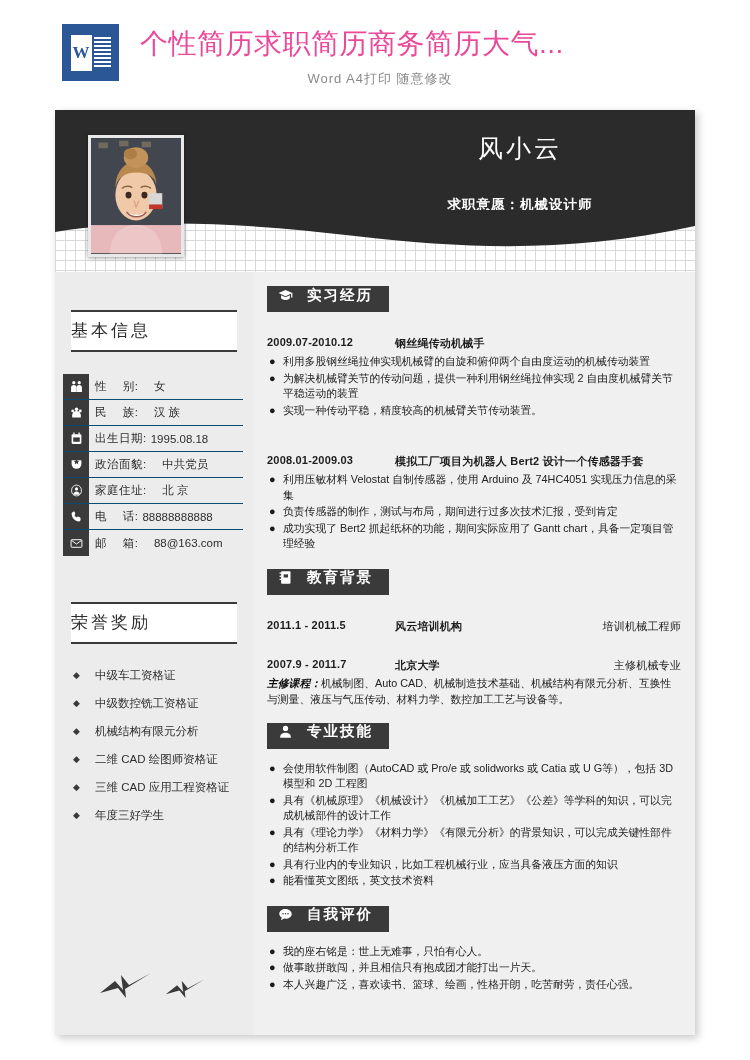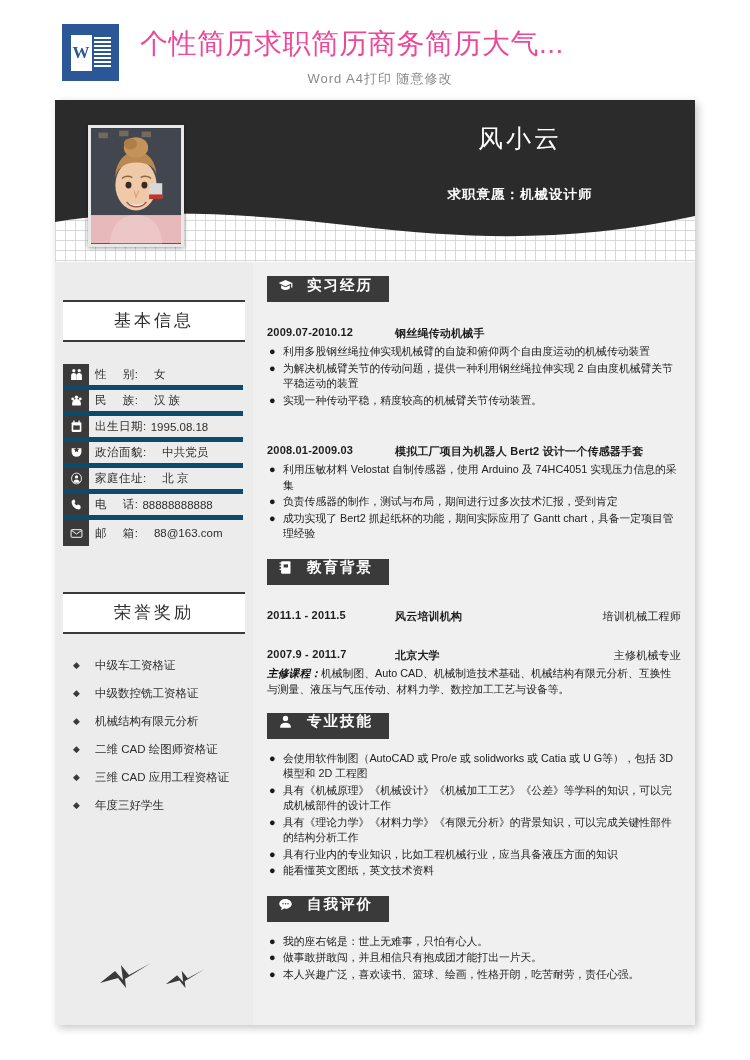--- a/index.html
+++ b/index.html
@@ -41,21 +41,21 @@
     white-space: nowrap; overflow: hidden;
   }
   .preview-sub {
     position: absolute; left: 140px; top: 70px; width: 480px;
     text-align: center;
     font-size: 13px; color: #8a8a8a; letter-spacing: 1px;
   }
 
   
   .page {
-    position: absolute; left: 55px; top: 100px;
+    position: absolute; left: 55px; top: 110px;
     width: 640px; height: 925px;
     background: #4c1d95;
     box-shadow: 3px 3px 8px rgba(0,0,0,0.22);
     overflow: hidden;
   }
 
   
   .hero {
     position: absolute; left: 0; top: 0; width: 640px; height: 112px;
     background: #2b2b2b;
@@ -107,41 +107,40 @@
     position: absolute; left: 0; top: 0; width: 198px; height: 763px;
     background: #ececec;
   }
   .main {
     position: absolute; left: 198px; top: 0; width: 442px; height: 763px;
     background: #f0f0f0;
   }
 
   
   .side-head {
-    margin: 0 8px; background: #ffffff;
+    margin: 0 16px; background: #ffffff;
     border-top: 2px solid #3a3a3a; border-bottom: 2px solid #3a3a3a;
-    text-align: center;
     font-size: 17px; color: #2e2e2e; letter-spacing: 3px;
     padding: 7px 0 8px;
   }
   .side-head.first { margin-top: 38px; }
   .side-head.second { margin-top: 46px; }
 
   
   .info-list {
     position: relative; margin: 22px 10px 0 8px;
   }
   .info-iconcol {
     position: absolute; left: 0; top: 0; width: 26px; height: 100%;
     background: #3a3a3a;
   }
   .info-row {
     position: relative; height: 26px;
     display: flex; align-items: center;
-    border-bottom: 5px solid #0c4a6e;
+    border-bottom: 1px solid #0c4a6e;
   }
   .info-row:last-child { border-bottom: none; }
   .info-ico {
     width: 26px; min-width: 26px; height: 26px;
     display: flex; align-items: center; justify-content: center;
   }
   .info-ico svg { width: 13px; height: 13px; fill: #ffffff; }
   .info-label {
     font-size: 11.5px; color: #2e2e2e; margin-left: 6px;
     white-space: pre; letter-spacing: 0.5px;

